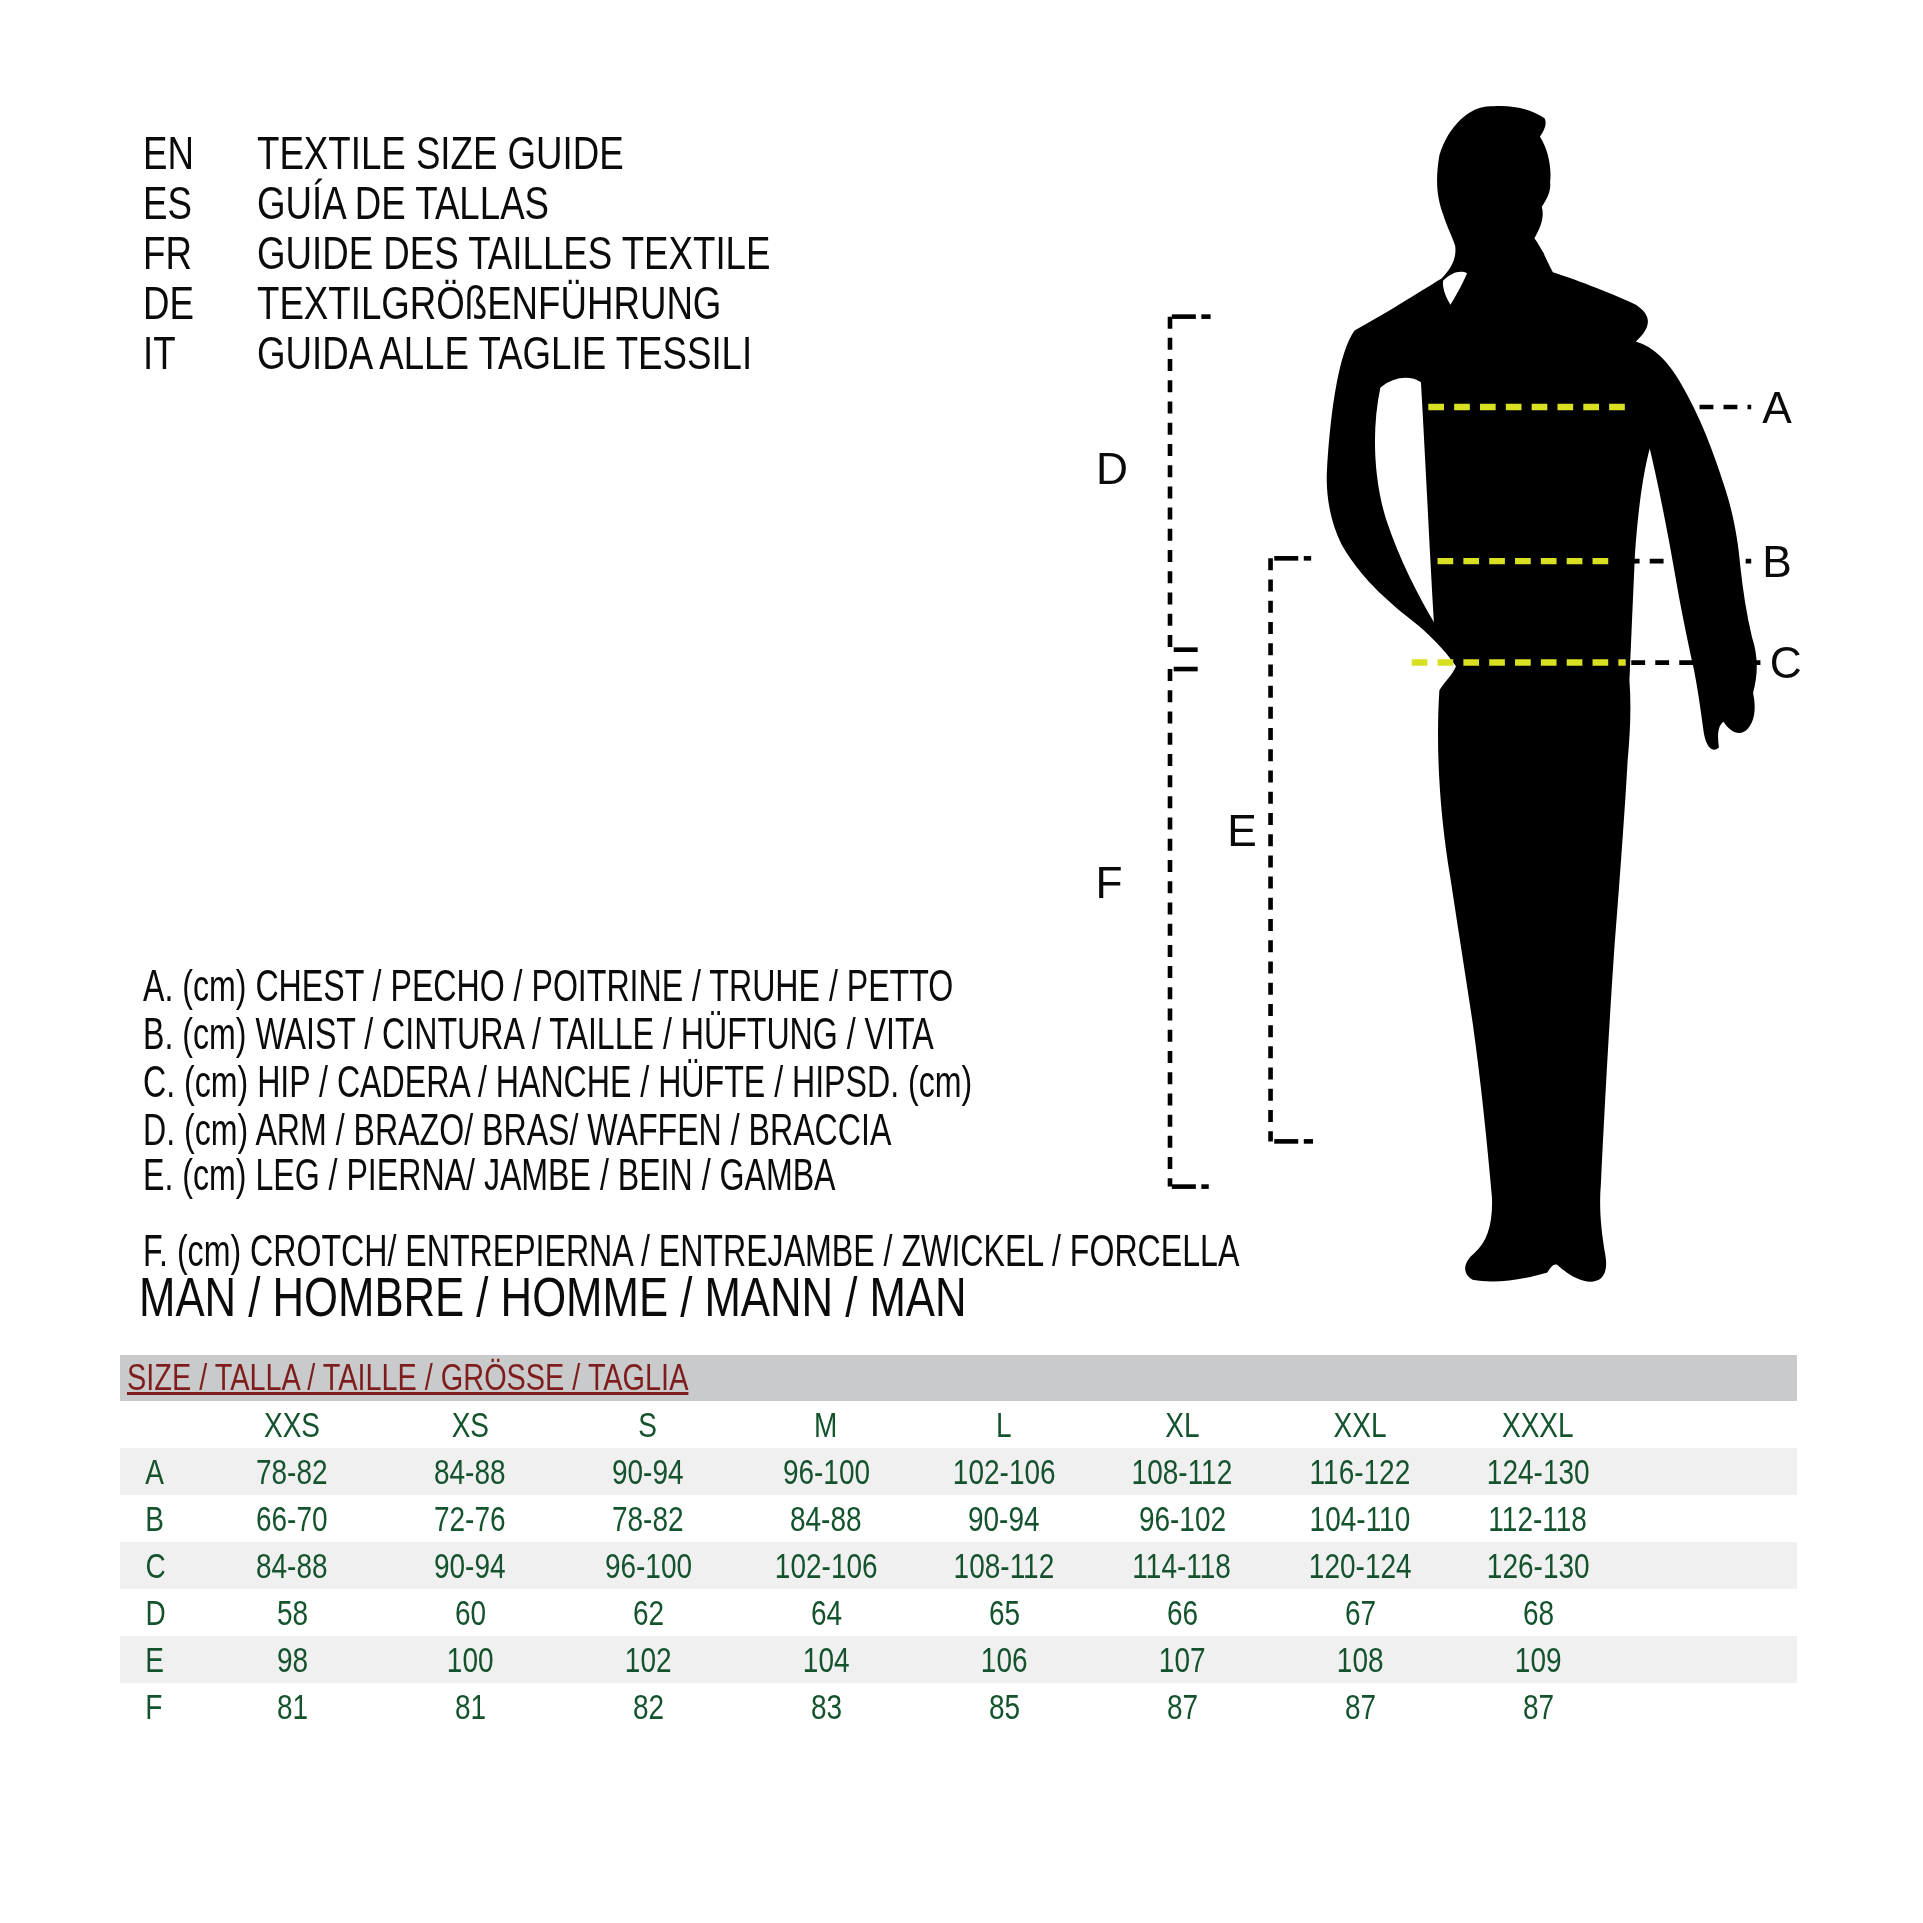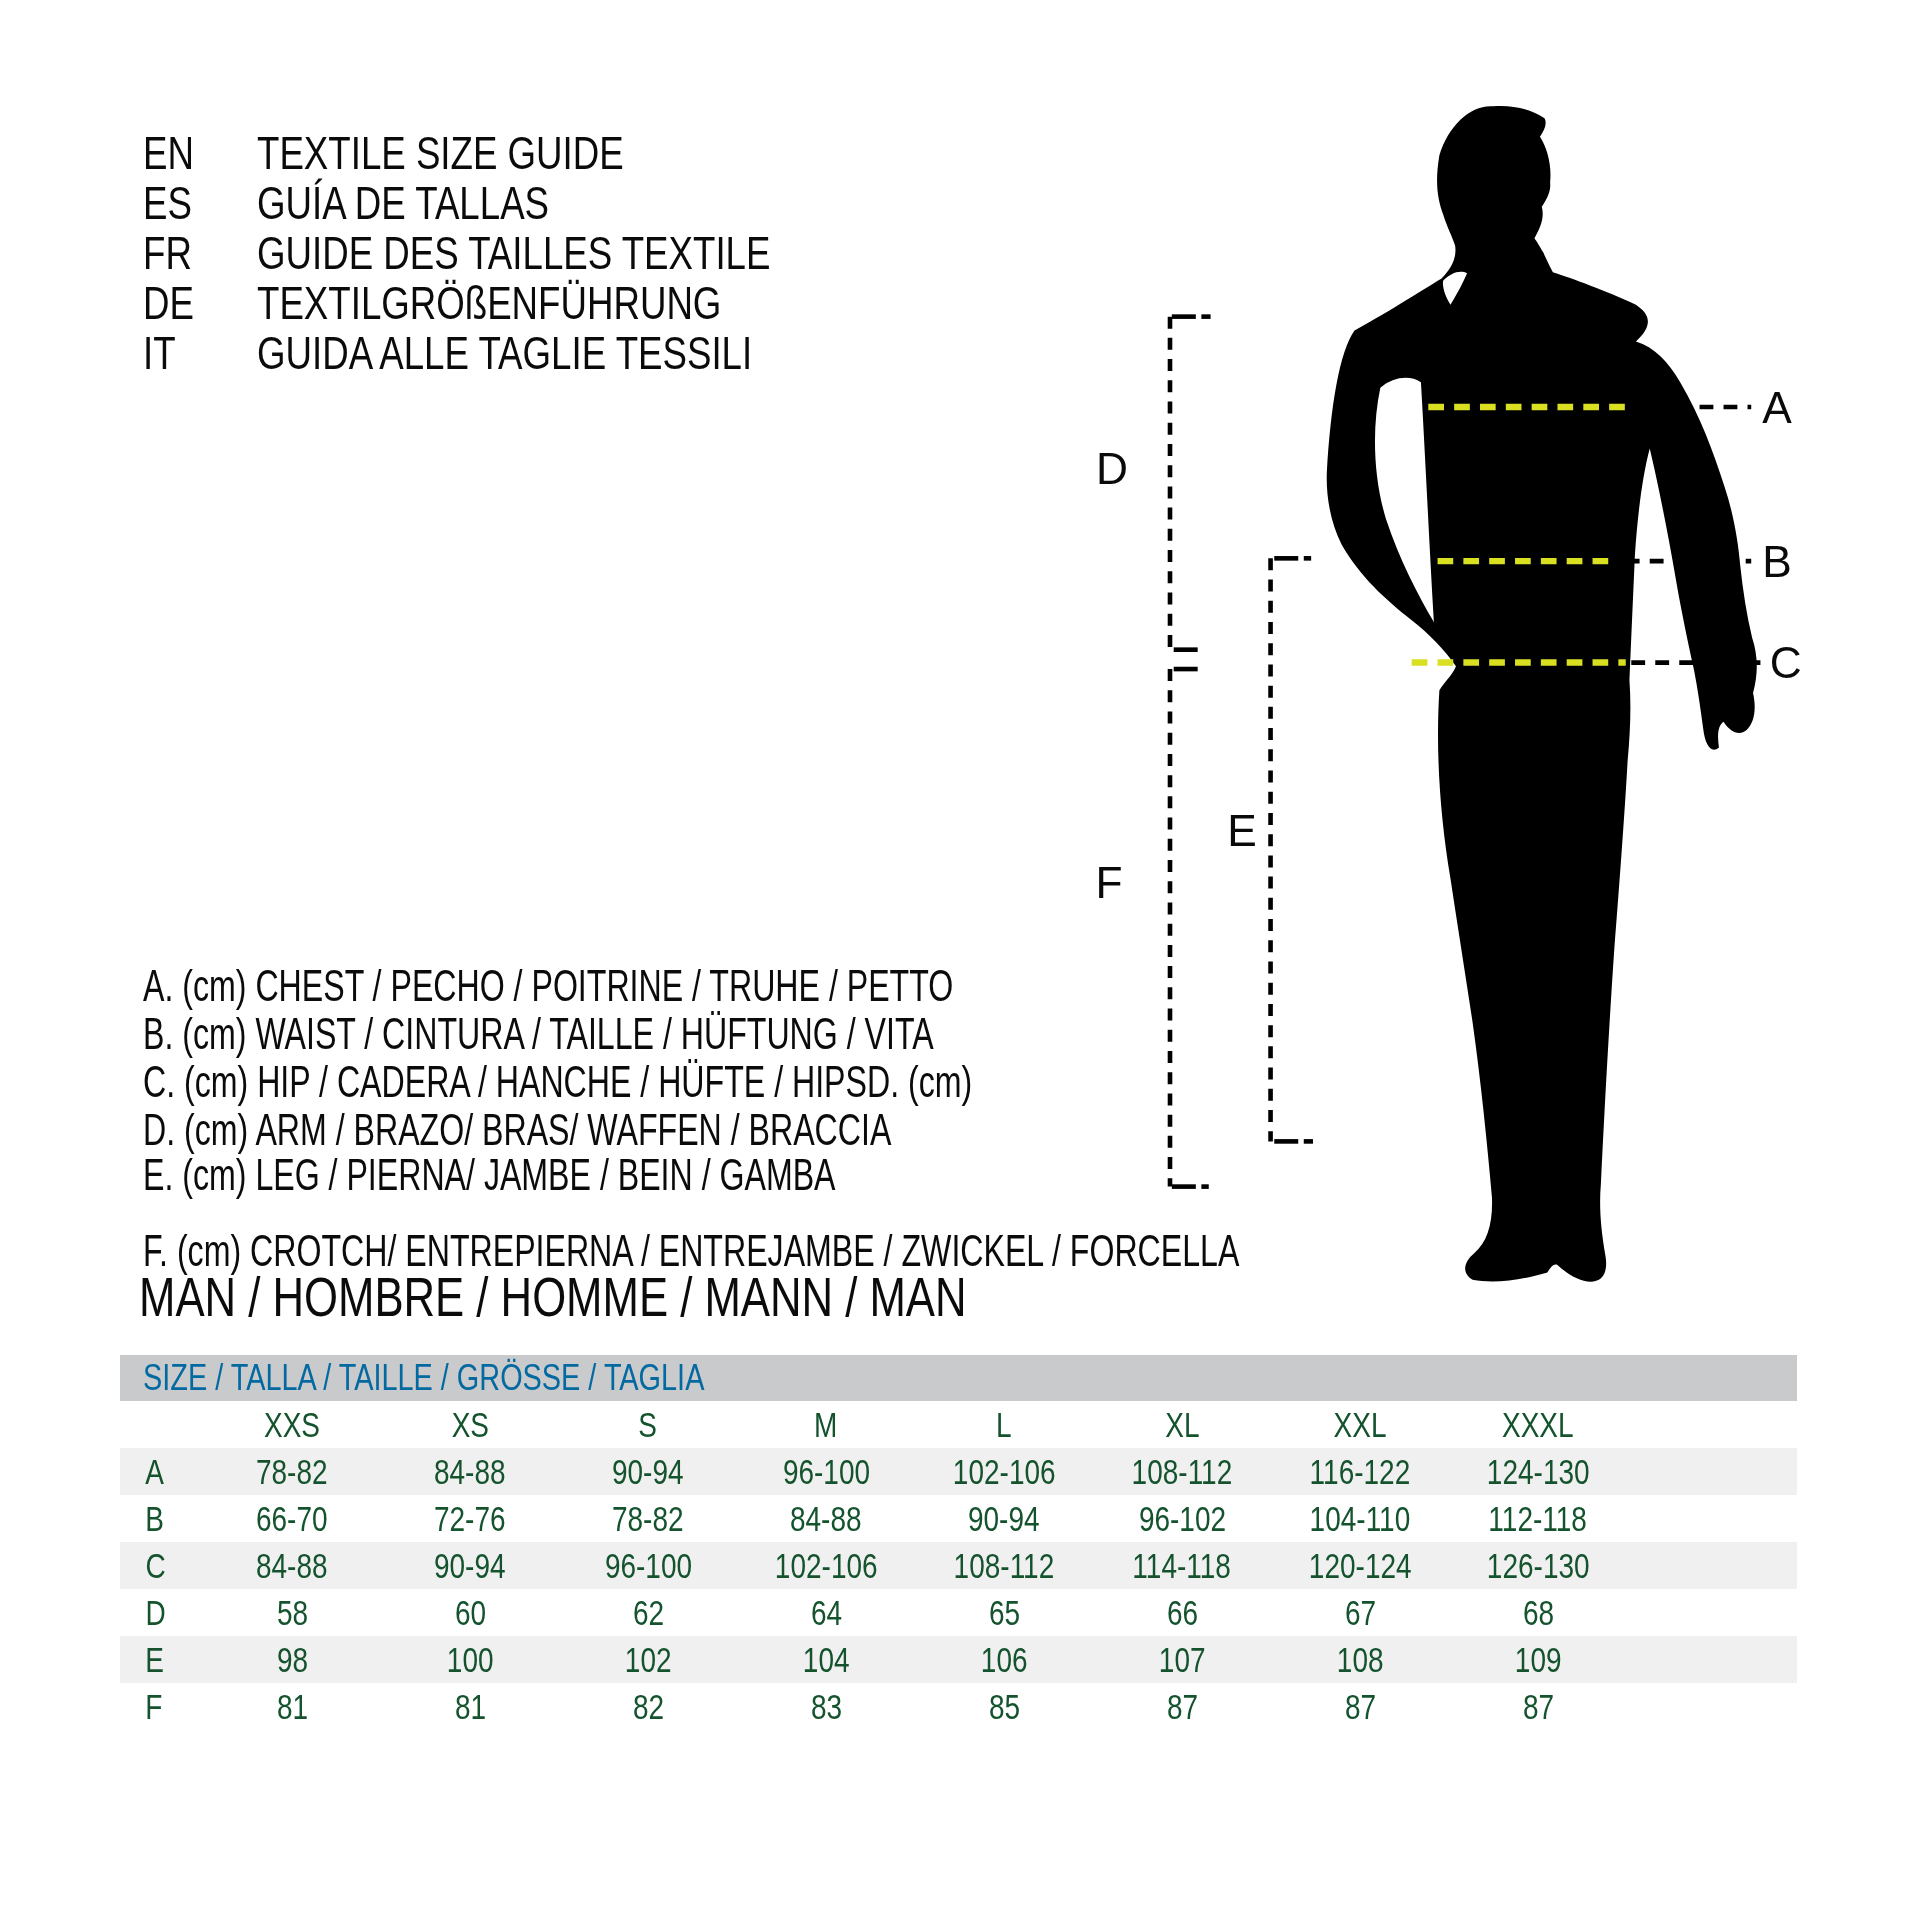--- a/index.html
+++ b/index.html
@@ -20,22 +20,22 @@
   .bdash{stroke:#000000;stroke-width:5;stroke-dasharray:15 11;fill:none;}
   .vdash{stroke:#000000;stroke-width:5;stroke-dasharray:13 10;fill:none;}
   .tick{stroke:#000000;stroke-width:5;fill:none;}
   .fig-label{font-family:"Liberation Sans",sans-serif;font-size:48px;fill:#0a0a0a;}
   
   .legend-line{position:absolute;left:143px;height:48px;display:flex;align-items:flex-end;font-size:44px;}
   .legend-line .cx{transform:scaleX(0.73);}
   .audience-line{position:absolute;left:139px;top:1272px;height:48px;display:flex;align-items:center;font-size:56px;}
   
   .size-table{position:absolute;left:120px;top:1355px;width:1677px;}
-  .table-bar{height:46px;background:#c9cacb;display:flex;align-items:center;padding-left:23px;
-             box-sizing:border-box;font-size:37px;color:#0369a1;}
+  .table-bar{height:46px;background:#c9cacb;display:flex;align-items:center;padding-left:7px;
+             box-sizing:border-box;font-size:37px;color:#7f1d1d;text-decoration:underline;}
   .grid-row{display:grid;grid-template-columns:83px repeat(8,178px) 1fr;height:47px;
             align-items:center;font-size:35px;color:#14532d;}
   .grid-row.stripe{background:#f0f0f1;}
   .cell-label{padding-left:23px;text-align:left;}
   .cell-val{text-align:center;}
 </style>
 </head>
 <body>
 
 <div class="page">

